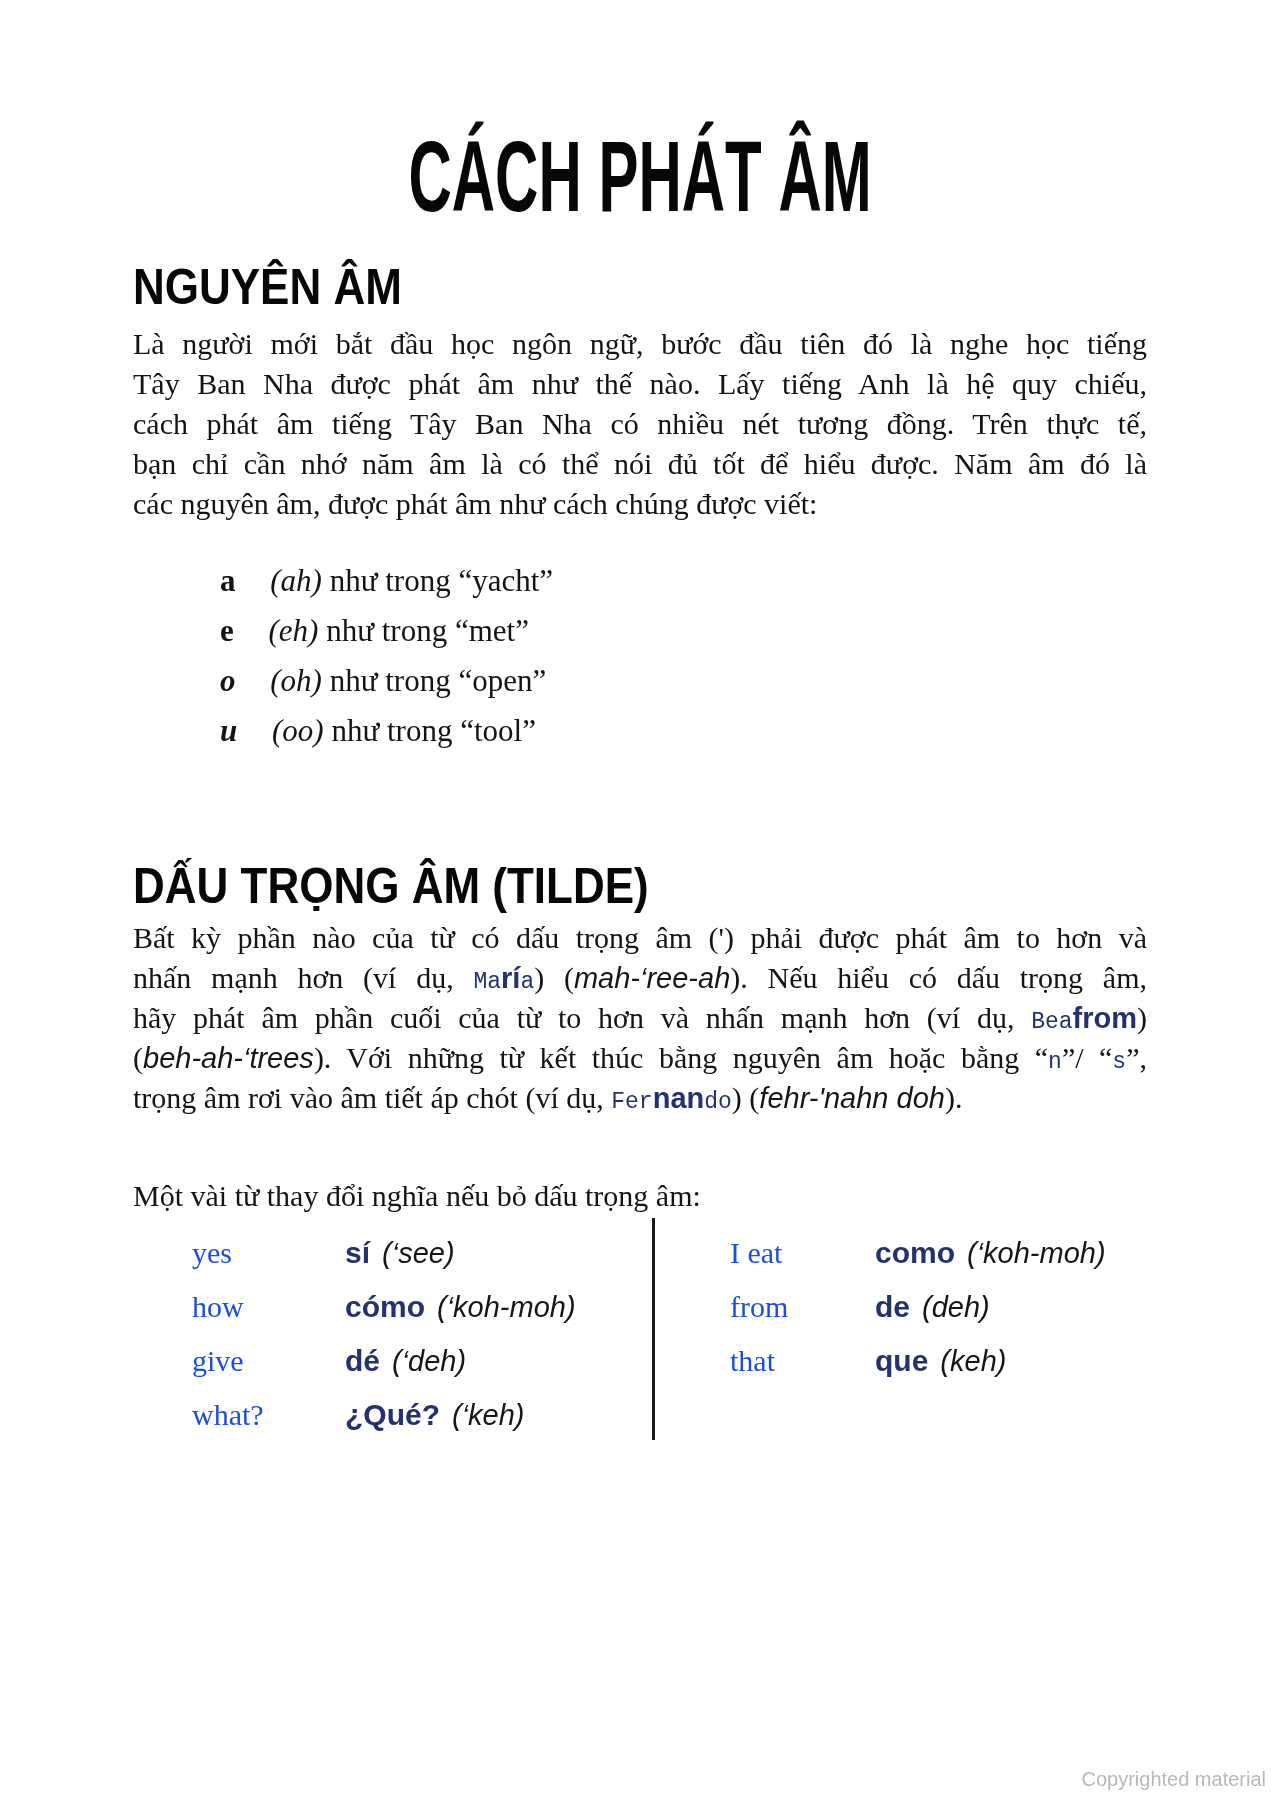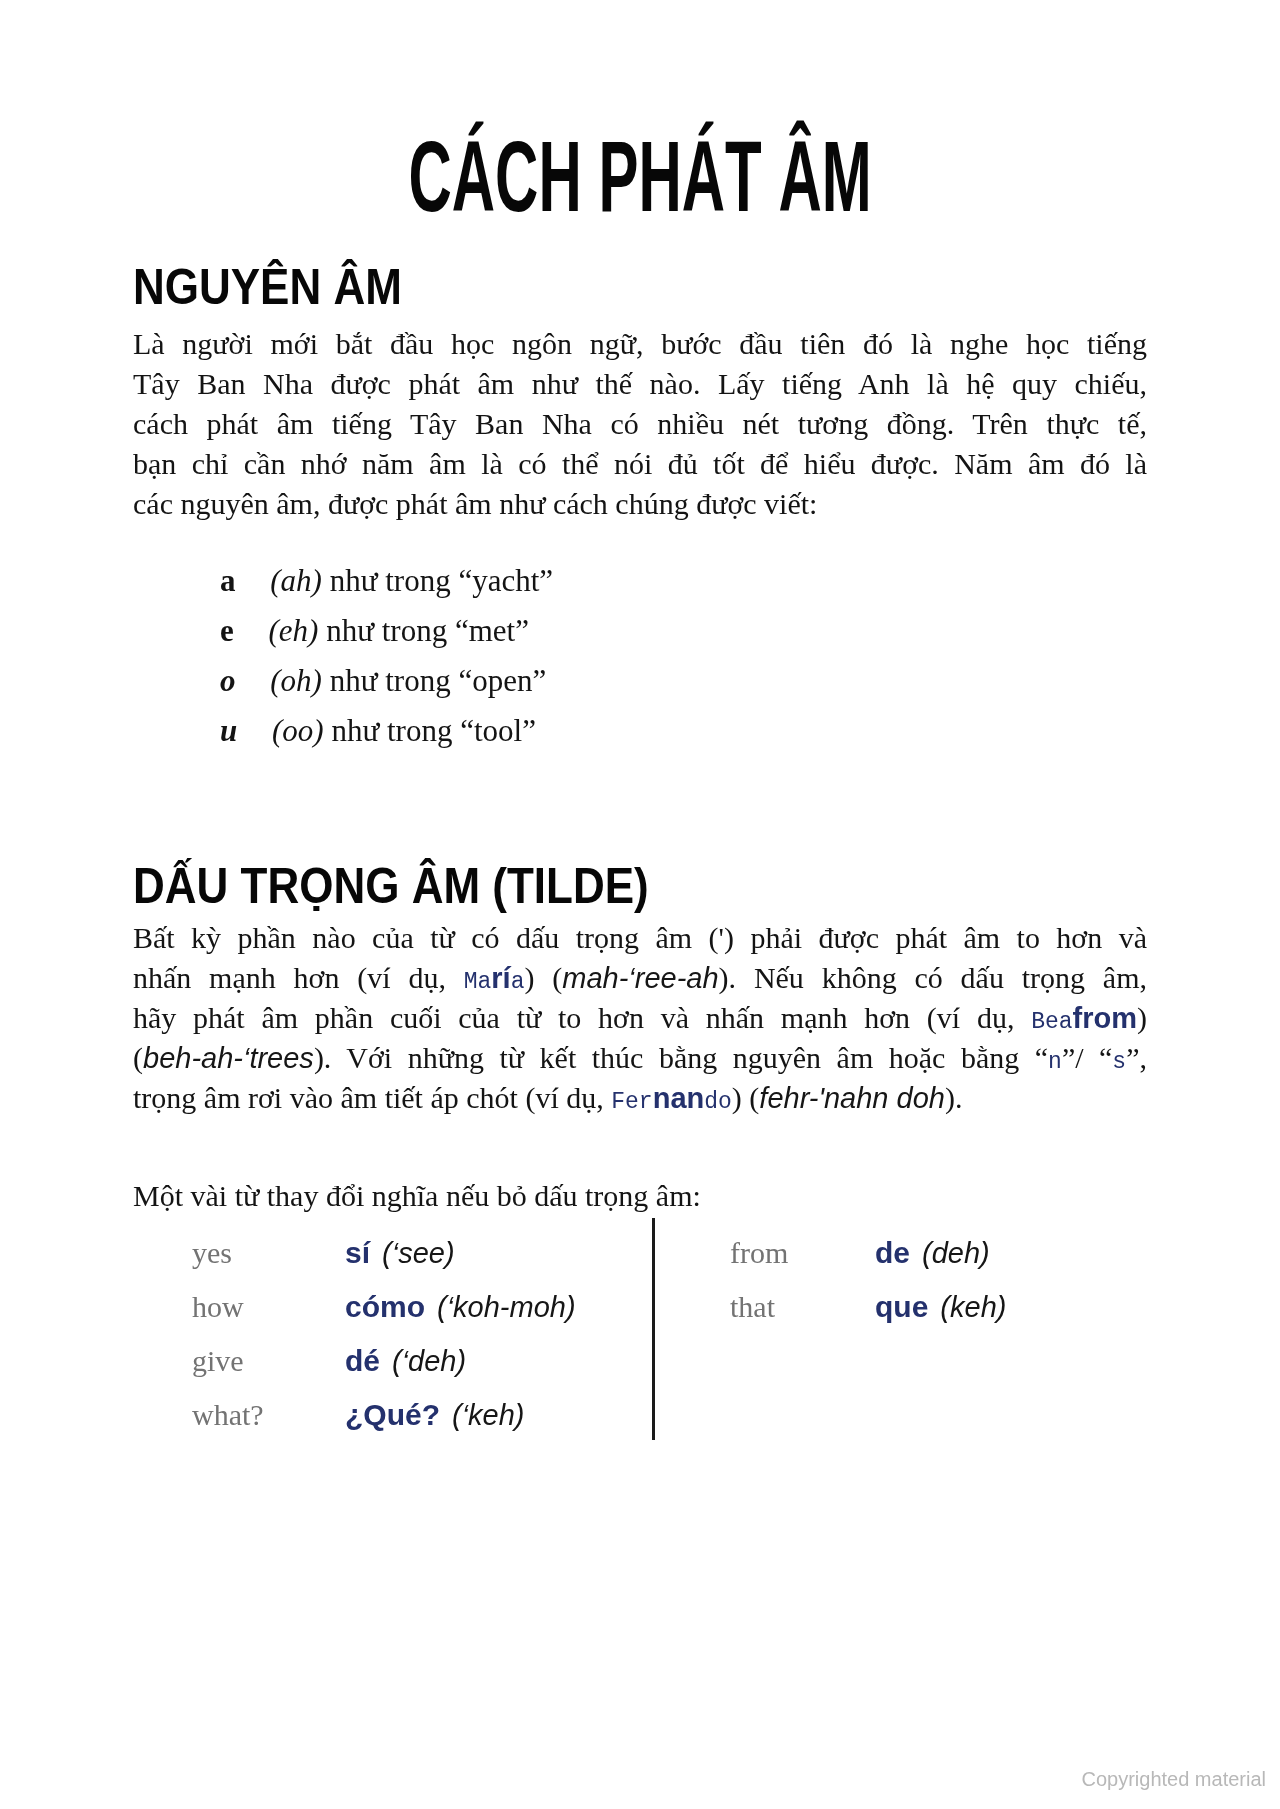--- a/index.html
+++ b/index.html
@@ -81,21 +81,21 @@
     position:absolute;left:519px;top:-8px;width:3px;height:222px;
     background:#1a1a1a;
   }
   .tcol{position:absolute;top:0;}
   .tcol.tleft{left:59px;}
   .tcol.tright{left:597px;}
   .trow{height:54px;line-height:54px;white-space:nowrap;}
   .ten{
     display:inline-block;
     font-family:"Liberation Serif","DejaVu Serif",serif;
-    font-size:30px;color:#737373;
+    font-size:30px;color:#1d4ed8;
   }
   .tleft .ten{width:153px;}
   .tright .ten{width:145px;}
   .tes{
     font-family:"Liberation Sans","DejaVu Sans",sans-serif;
     font-weight:700;font-size:30px;color:var(--navy);
   }
   .tph{
     font-family:"Liberation Sans","DejaVu Sans",sans-serif;
     font-style:italic;font-size:29px;color:#161616;
@@ -135,37 +135,38 @@
       <div class="vrow"><span class="vletter vit">o</span> <span class="vsound">(oh)</span> <span>như trong “open”</span></div>
       <div class="vrow"><span class="vletter vit">u</span> <span class="vsound">(oo)</span> <span>như trong “tool”</span></div>
     </div>
 
   <div class="sec-heading" id="h2">
     <span class="squeeze">DẤU TRỌNG ÂM (TILDE)</span>
   </div>
 
   <div class="para" id="para2">
       <div class="jline"><span>Bất kỳ phần nào của từ có dấu trọng âm (') phải được phát âm to hơn và</span></div>
-      <div class="jline"><span>nhấn mạnh hơn (ví dụ, </span><span class="seg-sp">Ma</span><span class="seg-spb">rí</span><span class="seg-sp">a</span><span>) (</span><span class="seg-ph">mah-‘ree-ah</span><span>). Nếu không có dấu trọng âm,</span></div>
+      <div class="jline"><span>nhấn mạnh hơn (ví dụ, </span><span class="seg-sp">Ma</span><span class="seg-spb">rí</span><span class="seg-sp">a</span><span>) (</span><span class="seg-ph">mah-‘ree-ah</span><span>). Nếu hiểu có dấu trọng âm,</span></div>
       <div class="jline"><span>hãy phát âm phần cuối của từ to hơn và nhấn mạnh hơn (ví dụ, </span><span class="seg-sp">Bea</span><span class="seg-spb">from</span><span>)</span></div>
       <div class="jline"><span>(</span><span class="seg-ph">beh-ah-‘trees</span><span>). Với những từ kết thúc bằng nguyên âm hoặc bằng “</span><span class="seg-sp">n</span><span>”/ “</span><span class="seg-sp">s</span><span>”,</span></div>
       <div class="lline"><span>trọng âm rơi vào âm tiết áp chót (ví dụ, </span><span class="seg-sp">Fer</span><span class="seg-spb">nan</span><span class="seg-sp">do</span><span>) (</span><span class="seg-ph">fehr-'nahn doh</span><span>).</span></div>
     </div>
 
   <div class="note" id="note">Một vài từ thay đổi nghĩa nếu bỏ dấu trọng âm:</div>
 
   <div class="wtable" id="wtable">
     <div class="tdivider"></div>
     <div class="tcol tleft" id="tleft">
         <div class="trow"><span class="ten">yes</span><span class="tes">sí</span><span class="tph">(‘see)</span></div>
         <div class="trow"><span class="ten">how</span><span class="tes">cómo</span><span class="tph">(‘koh-moh)</span></div>
         <div class="trow"><span class="ten">give</span><span class="tes">dé</span><span class="tph">(‘deh)</span></div>
         <div class="trow"><span class="ten">what?</span><span class="tes">¿Qué?</span><span class="tph">(‘keh)</span></div>
       </div>
     <div class="tcol tright" id="tright">
+        <div class="trow"><span class="ten">I eat</span><span class="tes">como</span><span class="tph">(‘koh-moh)</span></div>
         <div class="trow"><span class="ten">from</span><span class="tes">de</span><span class="tph">(deh)</span></div>
         <div class="trow"><span class="ten">that</span><span class="tes">que</span><span class="tph">(keh)</span></div>
       </div>
   </div>
 
   <div class="watermark">Copyrighted material</div>
 
 </div>
 
 </body></html>

